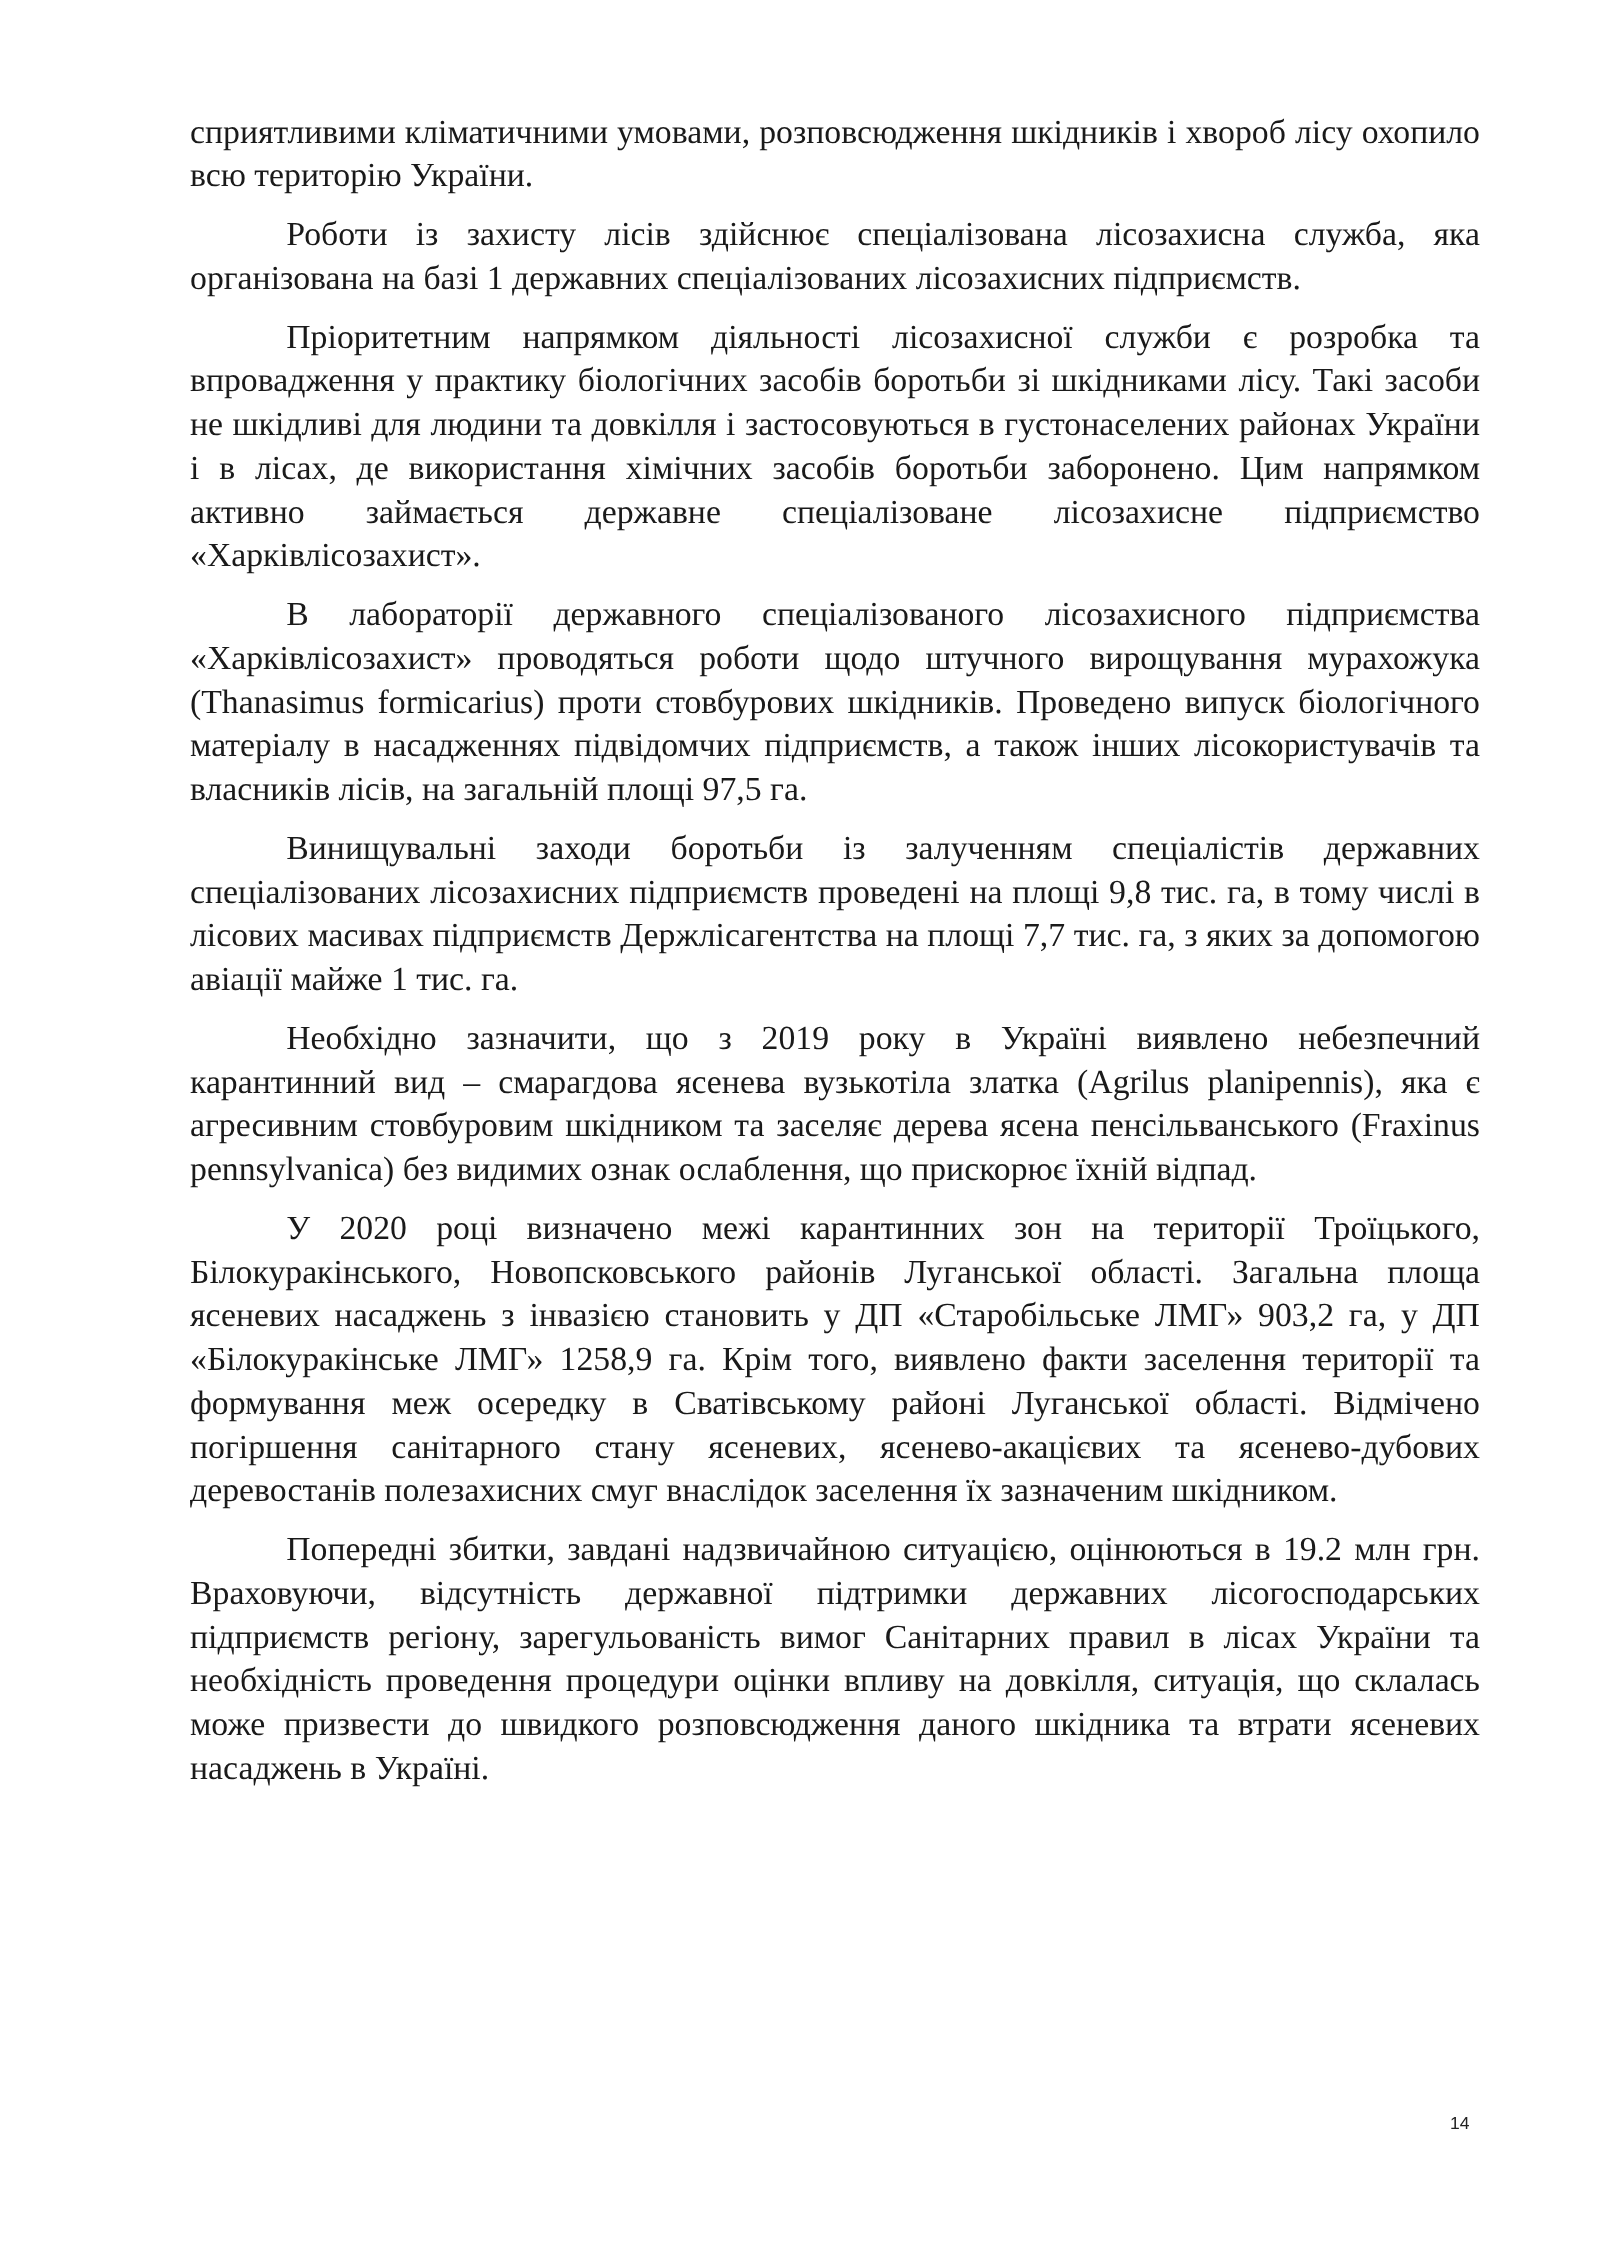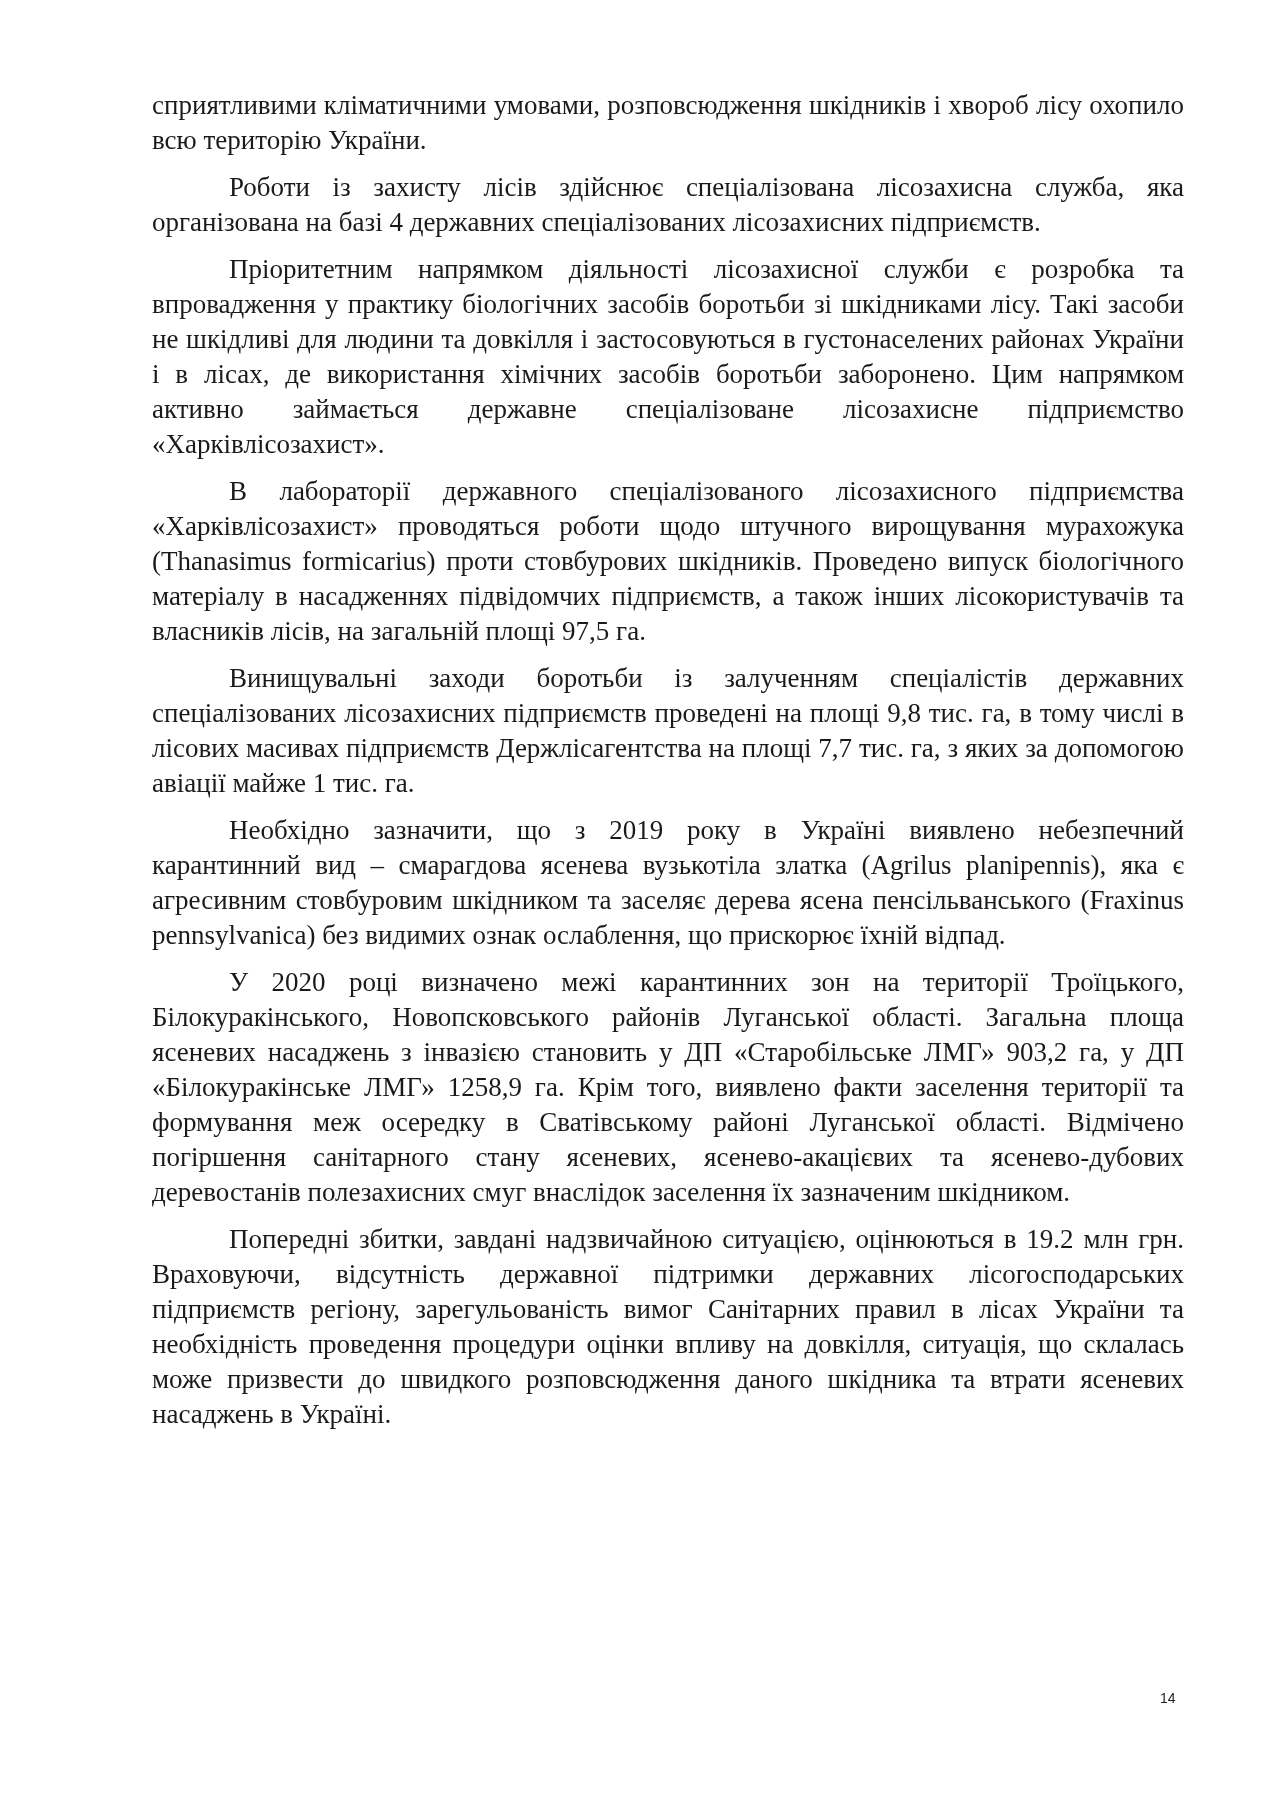--- a/index.html
+++ b/index.html
@@ -48,21 +48,21 @@
       font-size: 14px;
       color: #222222;
     }
   </style>
 </head>
 <body>
 
 <div class="page">
   <div class="content">
     <p class="para no-indent">сприятливими кліматичними умовами, розповсюдження шкідників і хвороб лісу охопило всю територію України.</p>
-    <p class="para">Роботи із захисту лісів здійснює спеціалізована лісозахисна служба, яка організована на базі 4 державних спеціалізованих лісозахисних підприємств.</p>
+    <p class="para">Роботи із захисту лісів здійснює спеціалізована лісозахисна служба, яка організована на базі 1 державних спеціалізованих лісозахисних підприємств.</p>
     <p class="para">Пріоритетним напрямком діяльності лісозахисної служби є розробка та впровадження у практику біологічних засобів боротьби зі шкідниками лісу. Такі засоби не шкідливі для людини та довкілля і застосовуються в густонаселених районах України і в лісах, де використання хімічних засобів боротьби заборонено. Цим напрямком активно займається державне спеціалізоване лісозахисне підприємство «Харківлісозахист».</p>
     <p class="para">В лабораторії державного спеціалізованого лісозахисного підприємства «Харківлісозахист» проводяться роботи щодо штучного вирощування мурахожука (Thanasimus formicarius) проти стовбурових шкідників. Проведено випуск біологічного матеріалу в насадженнях підвідомчих підприємств, а також інших лісокористувачів та власників лісів, на загальній площі 97,5 га.</p>
     <p class="para">Винищувальні заходи боротьби із залученням спеціалістів державних спеціалізованих лісозахисних підприємств проведені на площі 9,8 тис. га, в тому числі в лісових масивах підприємств Держлісагентства на площі 7,7 тис. га, з яких за допомогою авіації майже 1 тис. га.</p>
     <p class="para">Необхідно зазначити, що з 2019 року в Україні виявлено небезпечний карантинний вид – смарагдова ясенева вузькотіла златка (Agrilus planipennis), яка є агресивним стовбуровим шкідником та заселяє дерева ясена пенсільванського (Fraxinus pennsylvanica) без видимих ознак ослаблення, що прискорює їхній відпад.</p>
     <p class="para">У 2020 році визначено межі карантинних зон на території Троїцького, Білокуракінського, Новопсковського районів Луганської області. Загальна площа ясеневих насаджень з інвазією становить у ДП «Старобільське ЛМГ» 903,2 га, у ДП «Білокуракінське ЛМГ» 1258,9 га. Крім того, виявлено факти заселення  території та формування меж осередку в Сватівському районі Луганської області. Відмічено погіршення санітарного стану ясеневих, ясенево-акацієвих та ясенево-дубових деревостанів полезахисних смуг внаслідок заселення їх зазначеним шкідником.</p>
     <p class="para">Попередні збитки, завдані надзвичайною ситуацією, оцінюються в 19.2 млн грн. Враховуючи, відсутність державної підтримки державних лісогосподарських підприємств регіону, зарегульованість вимог Санітарних правил в лісах України та необхідність проведення процедури оцінки впливу на довкілля, ситуація, що склалась може призвести до швидкого розповсюдження даного шкідника та втрати ясеневих насаджень в Україні.</p>
   </div>
   <div class="page-number">14</div>
 </div>
 

